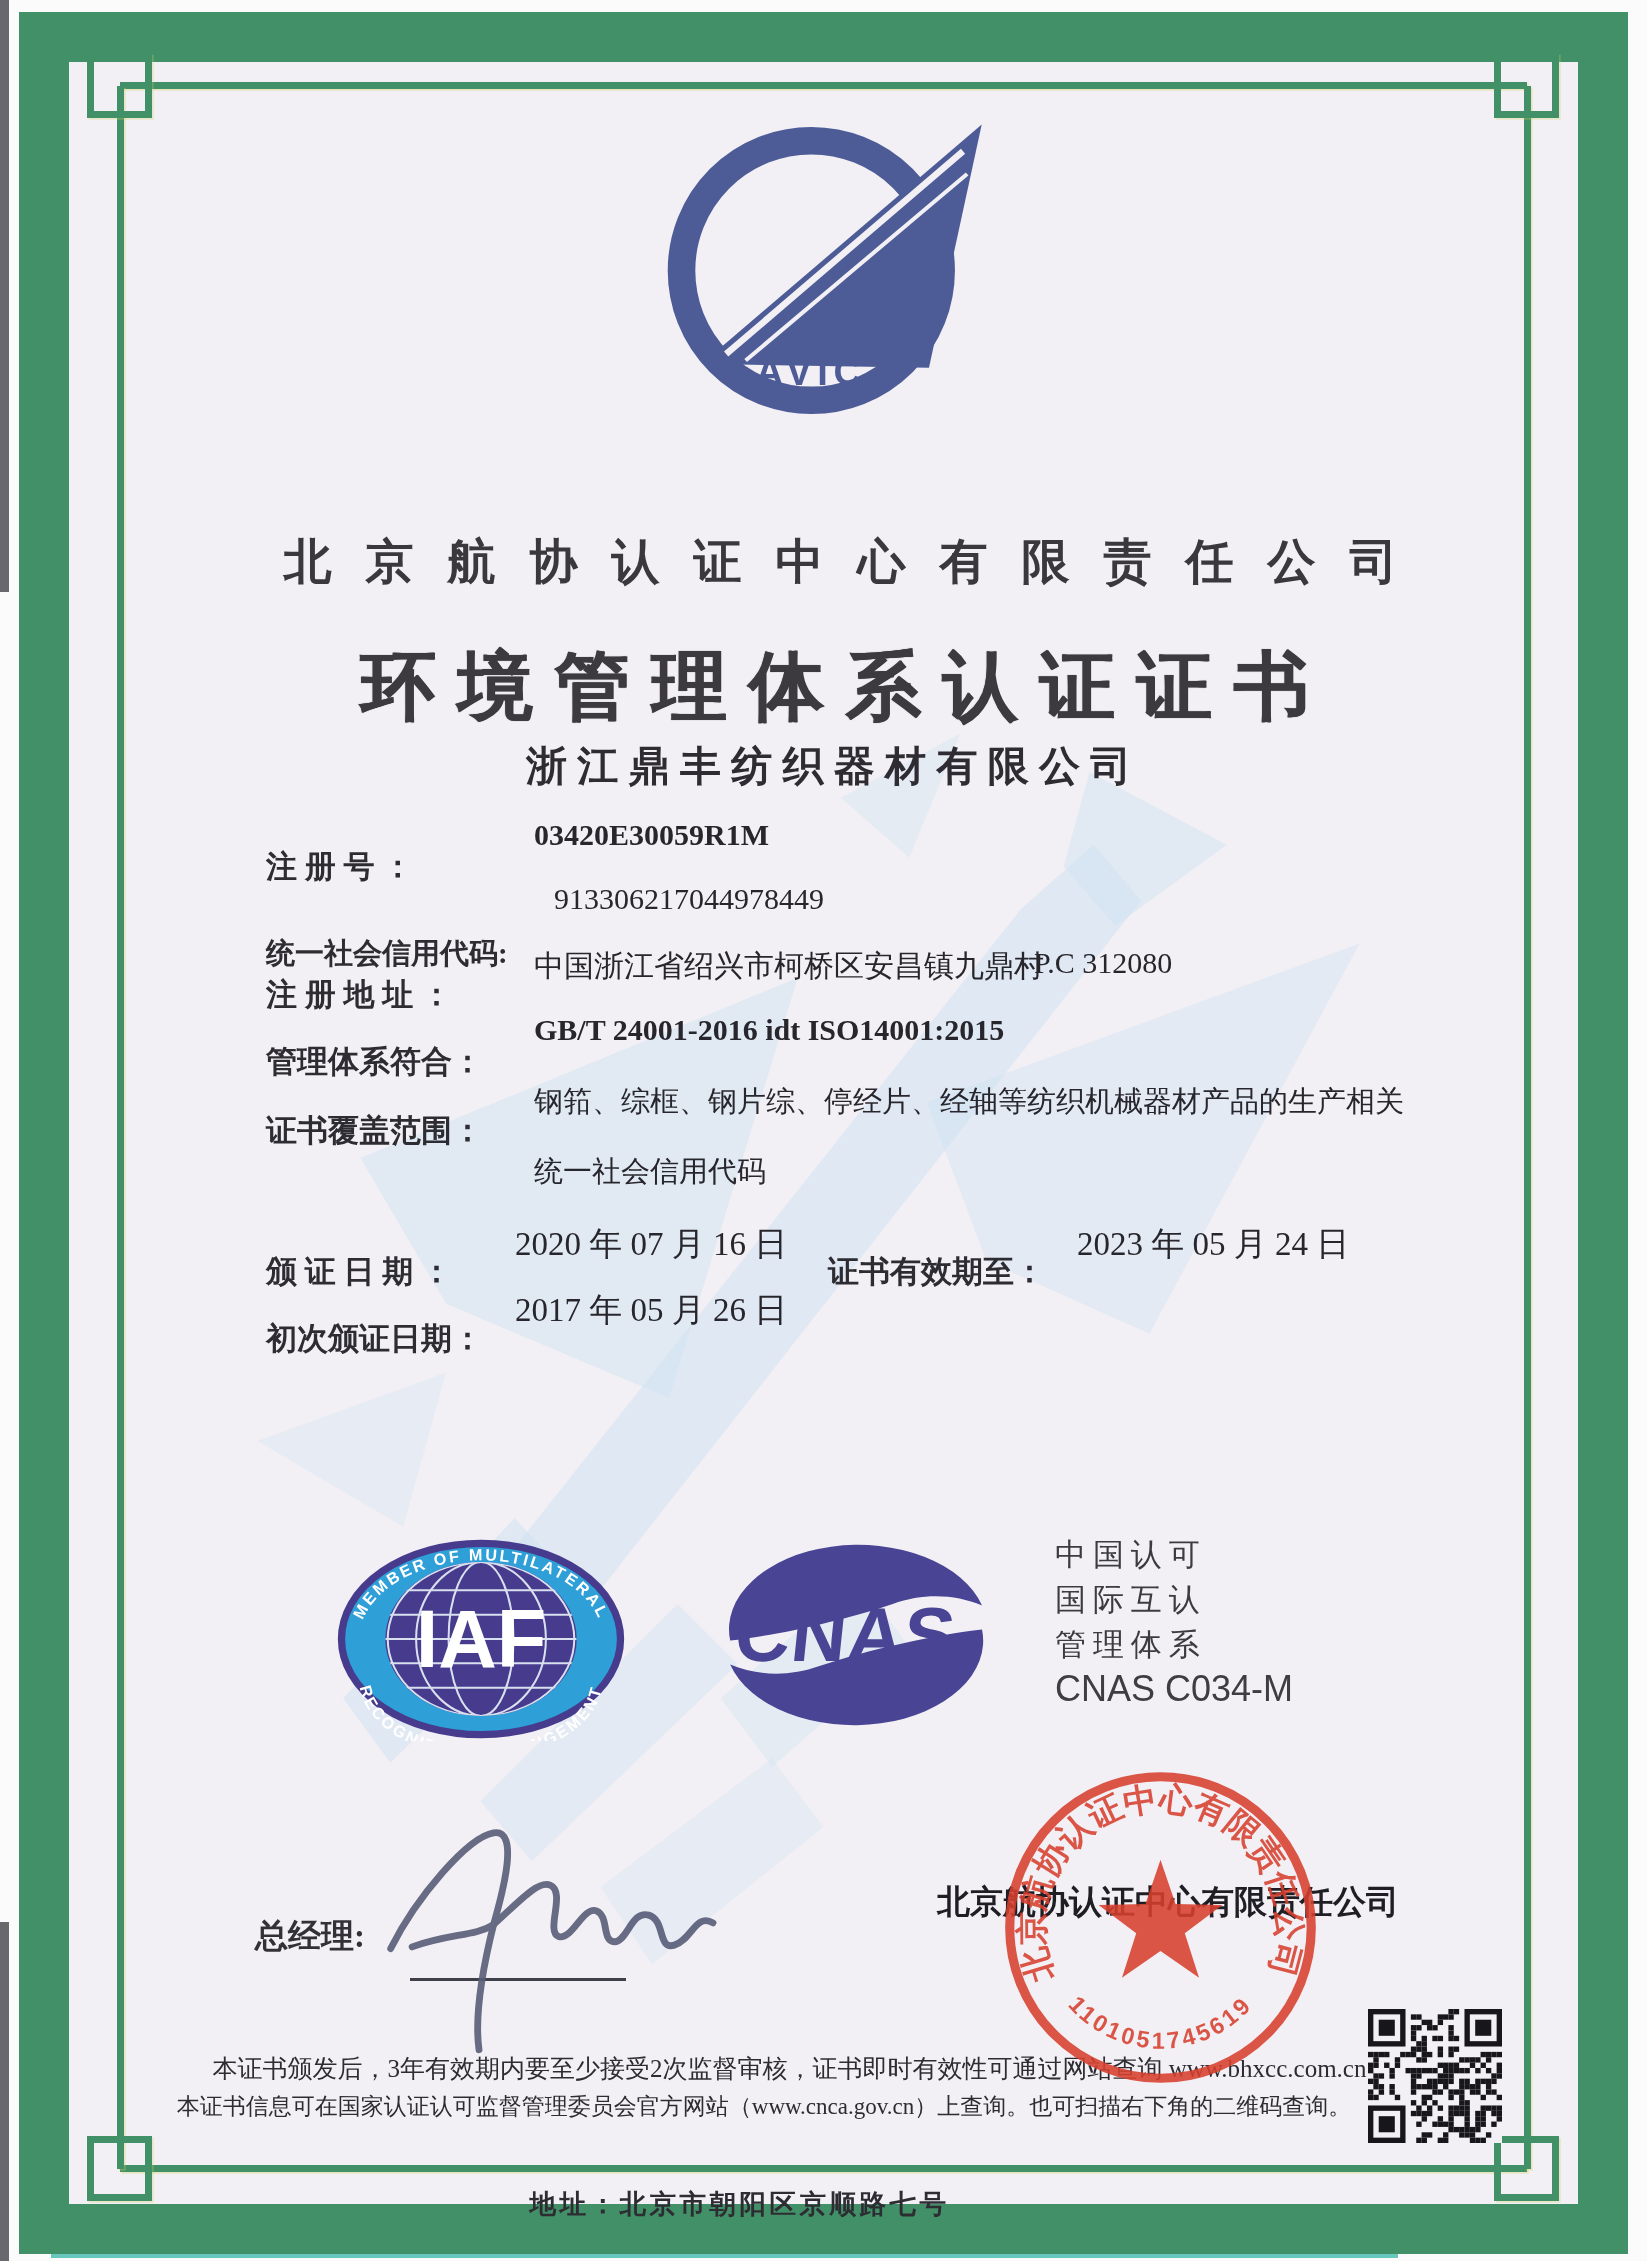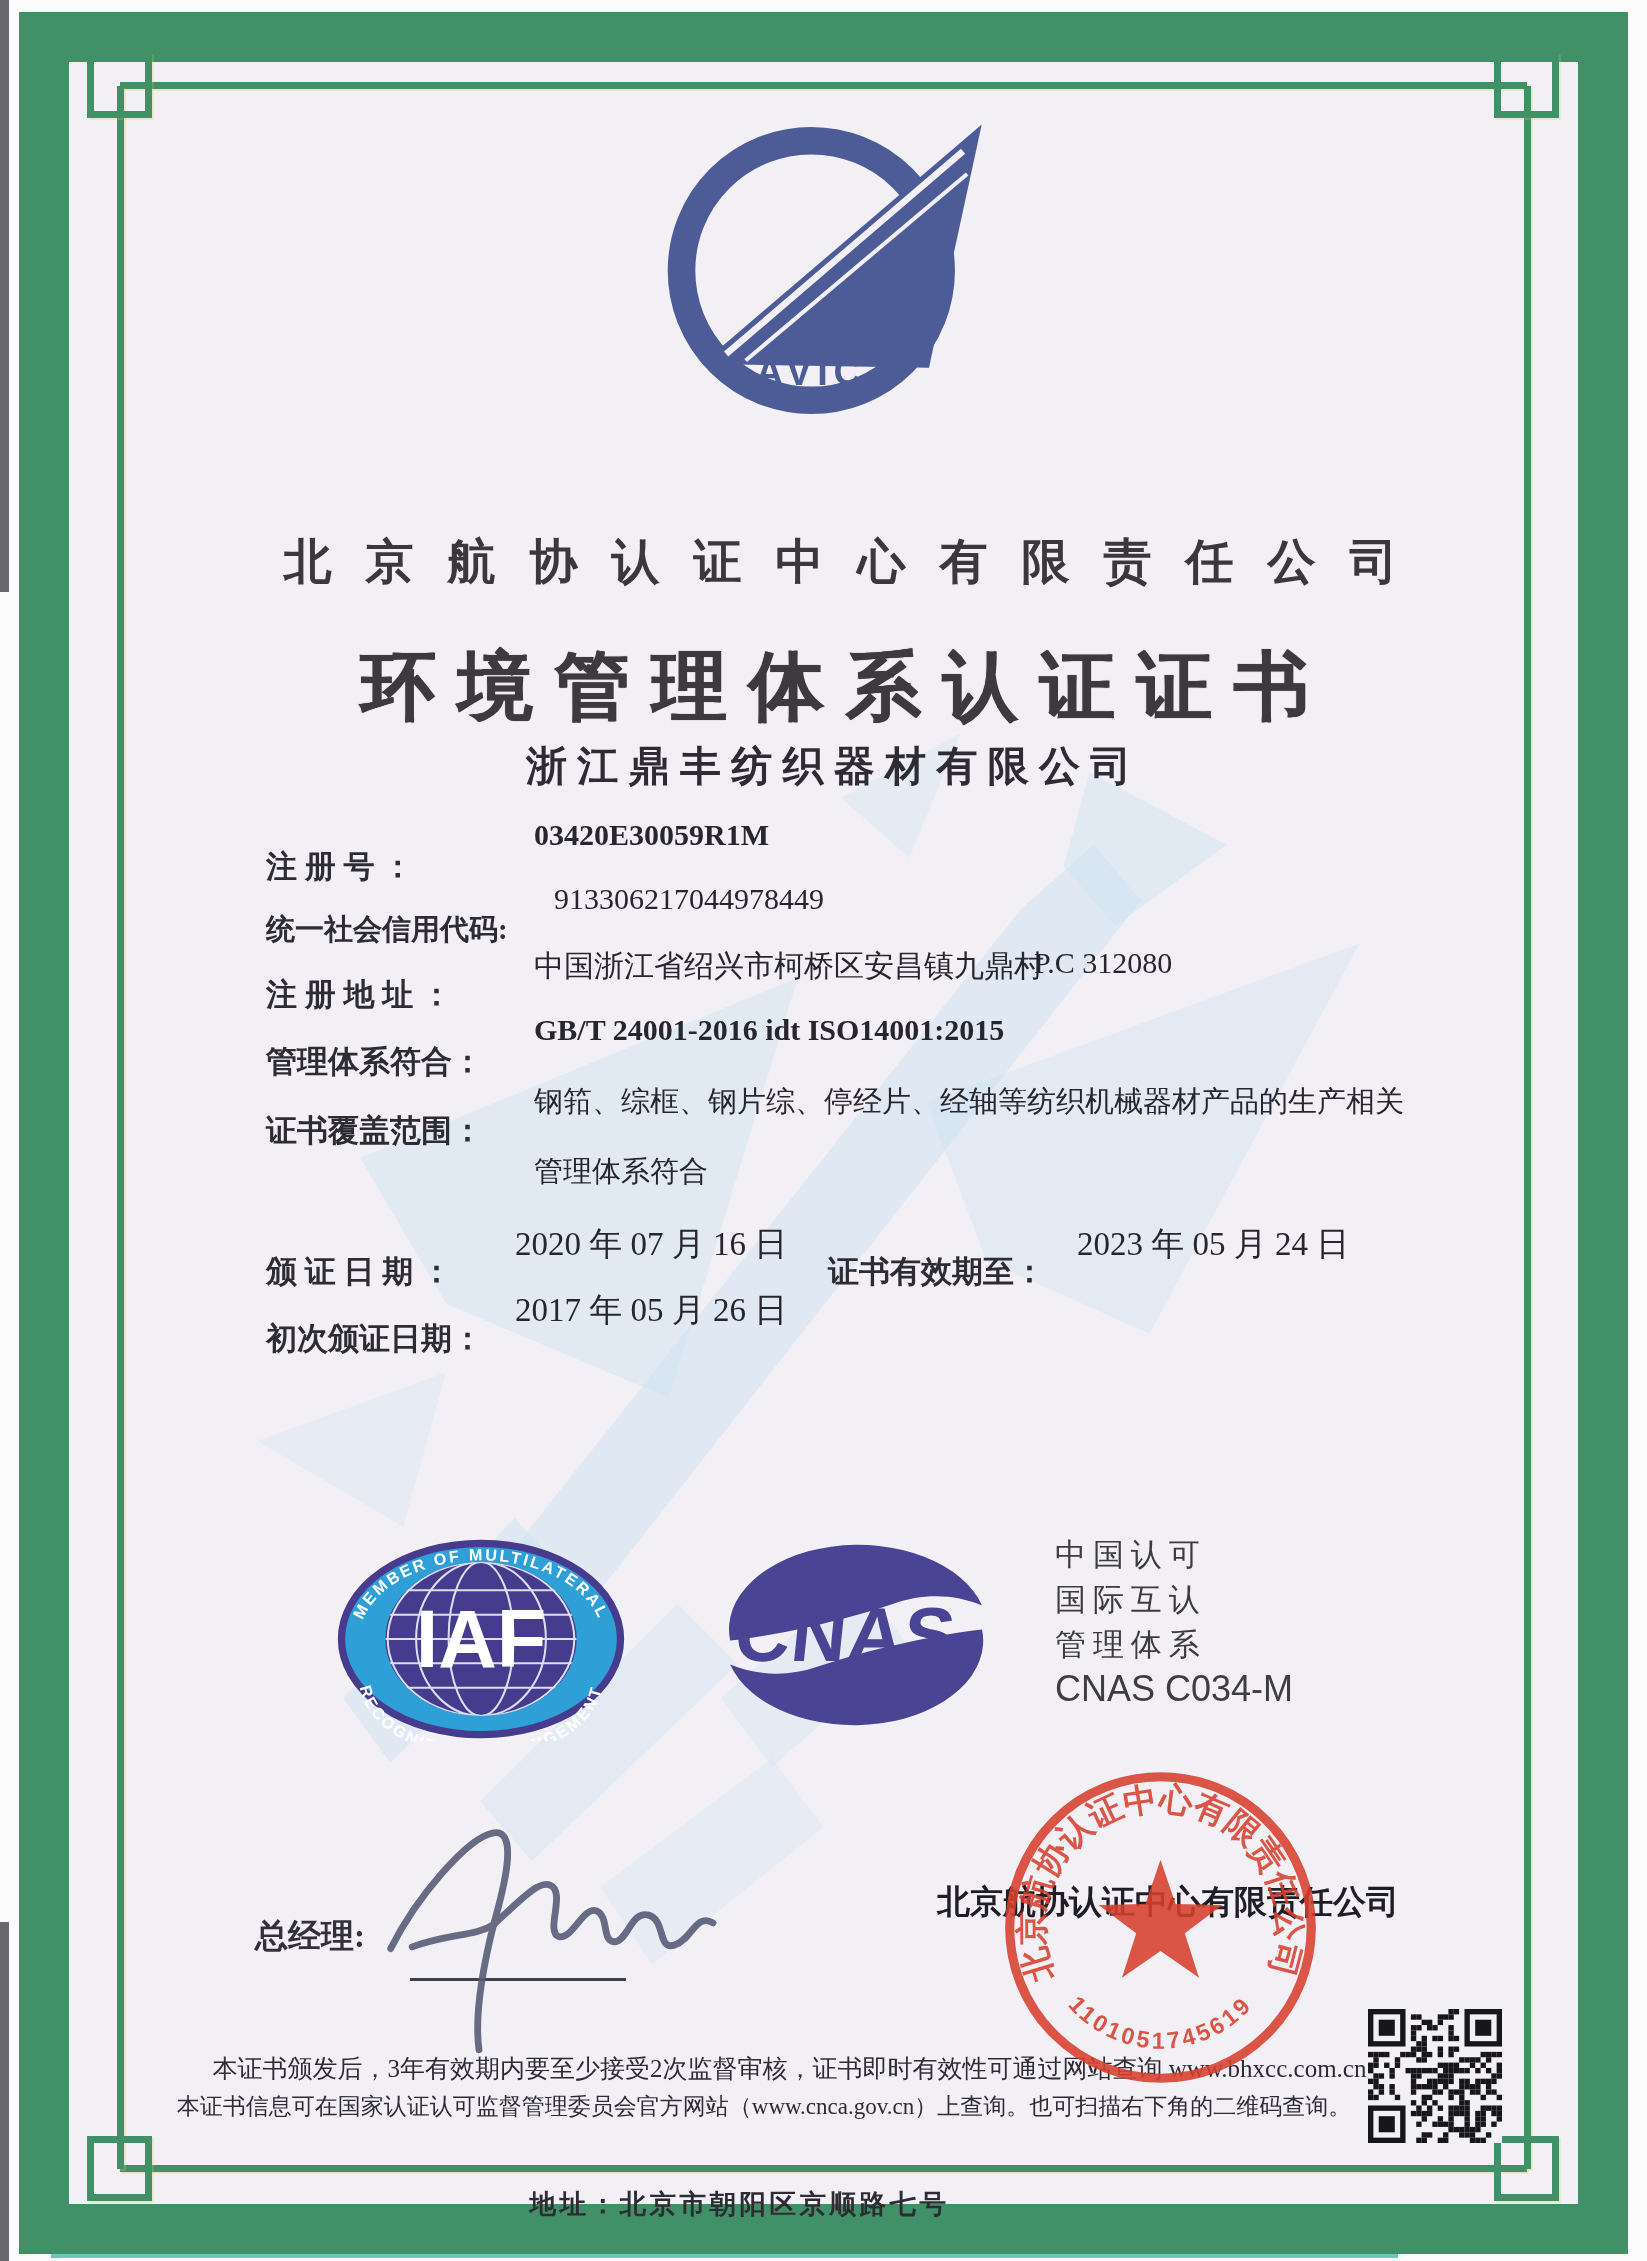--- a/index.html
+++ b/index.html
@@ -82,33 +82,33 @@
     <text x="205" y="356" text-anchor="middle" font-family="Liberation Sans, DejaVu Sans, sans-serif" font-size="47" font-weight="bold" letter-spacing="7" fill="#4d5c96">AVIC</text>
   </svg>
 
   <div class="abs center t1" style="top:530px;z-index:2;">北京航协认证中心有限责任公司</div>
   <div class="abs center t2" style="top:637px;z-index:2;">环境管理体系认证证书</div>
   <div class="abs center company" style="top:739px;z-index:2;">浙江鼎丰纺织器材有限公司</div>
 
   <div class="abs lbl" style="left:266px;top:818px;z-index:2;">注 册 号 ：</div>
   <div class="abs val val-b" style="left:534px;top:818px;z-index:2;">03420E30059R1M</div>
 
-  <div class="abs lbl" style="left:266px;top:882px;font-size:29px;z-index:2;">统一社会信用代码:</div>
+  <div class="abs lbl" style="left:266px;top:906px;font-size:29px;z-index:2;">统一社会信用代码:</div>
   <div class="abs val" style="left:554px;top:882px;z-index:2;">913306217044978449</div>
 
   <div class="abs lbl" style="left:266px;top:946px;z-index:2;">注 册 地 址 ：</div>
   <div class="abs val" style="left:534px;top:946px;z-index:2;">中国浙江省绍兴市柯桥区安昌镇九鼎村</div>
   <div class="abs val" style="left:1034px;top:946px;z-index:2;">P.C 312080</div>
 
   <div class="abs lbl" style="left:266px;top:1013px;z-index:2;">管理体系符合：</div>
   <div class="abs val val-b" style="left:534px;top:1013px;z-index:2;">GB/T 24001-2016 idt ISO14001:2015</div>
 
   <div class="abs lbl" style="left:266px;top:1082px;z-index:2;">证书覆盖范围：</div>
   <div class="abs val scope" style="left:534px;top:1082px;z-index:2;">钢筘、综框、钢片综、停经片、经轴等纺织机械器材产品的生产相关</div>
-  <div class="abs val scope" style="left:534px;top:1152px;z-index:2;">管理体系符合</div>
+  <div class="abs val scope" style="left:534px;top:1152px;z-index:2;">统一社会信用代码</div>
 
   <div class="abs lbl" style="left:266px;top:1223px;z-index:2;">颁 证 日 期 ：</div>
   <div class="abs val val-date" style="left:515px;top:1222px;z-index:2;">2020 年 07 月 16 日</div>
   <div class="abs lbl" style="left:828px;top:1223px;z-index:2;">证书有效期至：</div>
   <div class="abs val val-date" style="left:1077px;top:1222px;z-index:2;">2023 年 05 月 24 日</div>
 
   <div class="abs lbl" style="left:266px;top:1290px;z-index:2;">初次颁证日期：</div>
   <div class="abs val val-date" style="left:515px;top:1288px;z-index:2;">2017 年 05 月 26 日</div>
 
   <svg class="abs" style="left:335px;top:1537px;z-index:2;" width="292" height="204" viewBox="0 0 360 250">

